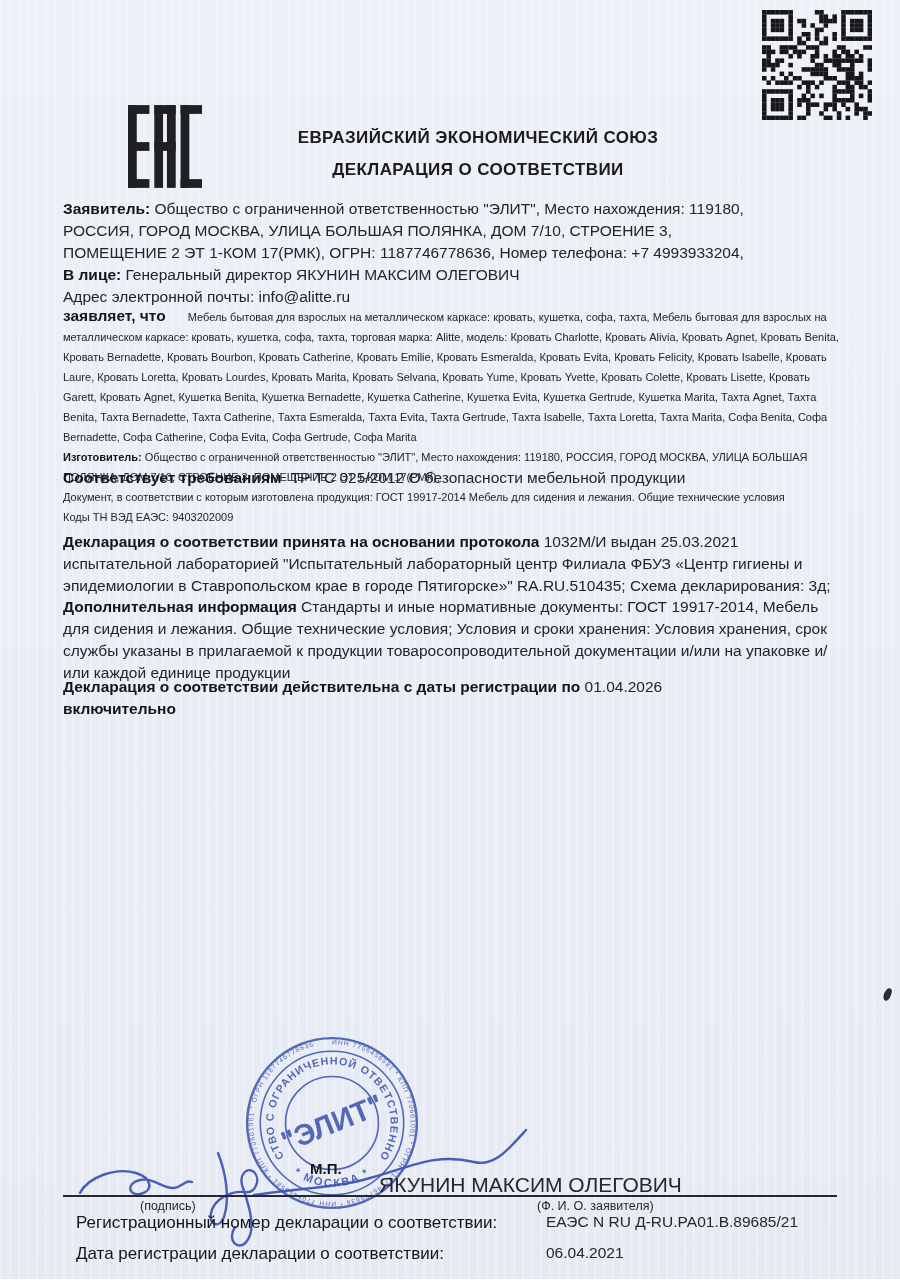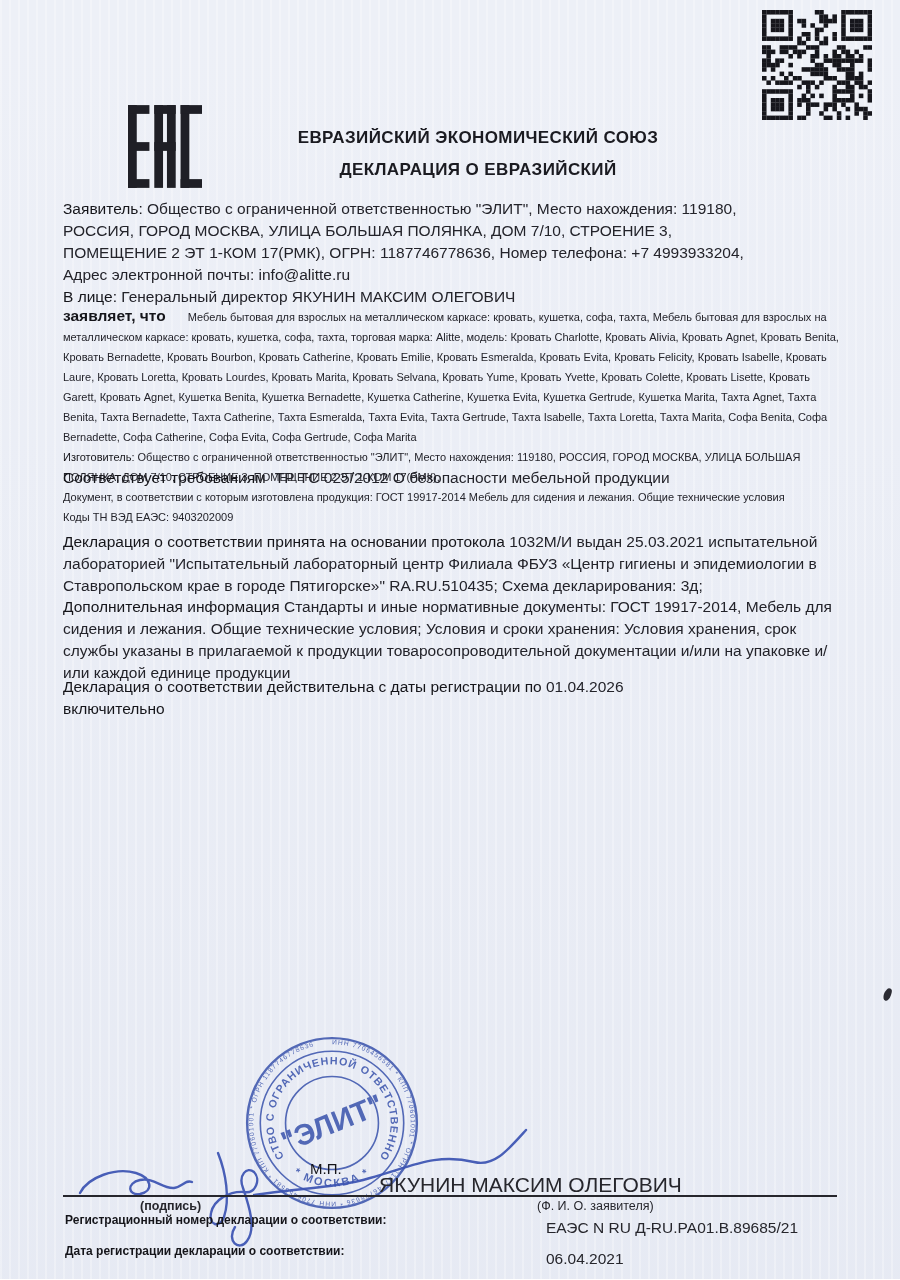--- a/index.html
+++ b/index.html
@@ -13,36 +13,36 @@
     content:"";position:absolute;inset:0;pointer-events:none;
     background:repeating-linear-gradient(90deg,rgba(255,255,255,.28) 0 2px,rgba(255,255,255,0) 2px 9px),
                linear-gradient(180deg,rgba(255,255,255,.12),rgba(190,198,220,.10));
   }
   .titles{position:absolute;left:56px;top:128px;width:844px;text-align:center;
     font-weight:bold;font-size:17px;color:#1b1b21;letter-spacing:.4px;}
   .titles .t2{margin-top:12px;}
   .body-text{font-size:15.5px;line-height:22px;}
   .small-text{font-size:11px;line-height:20px;}
   .blk{position:absolute;left:63px;width:780px;}
-  .lbl{font-weight:normal;color:#15151a;}
+  .lbl{font-weight:bold;color:#15151a;}
   .lead-lbl{font-weight:bold;color:#15151a;font-size:15.5px;margin-right:22px;}
   .gap-lbl{margin-right:9px;}
   p.sm{margin:0;}
   .eac{position:absolute;left:128px;top:104px;width:74px;height:85px;}
   .qr{position:absolute;left:762px;top:10px;width:110px;height:110px;}
   .stamp{position:absolute;left:231px;top:1022px;width:202px;height:202px;opacity:.87;}
   .signature{position:absolute;left:58px;top:1115px;width:480px;height:150px;}
   .mp{position:absolute;left:310px;top:1160px;font-size:15px;z-index:5;}
   .sig-name{position:absolute;left:379px;top:1173px;font-size:21px;color:#26262c;z-index:5;}
   .sig-line{position:absolute;left:63px;top:1195px;width:774px;height:2.4px;background:#26262c;z-index:4;}
   .cap{position:absolute;top:1199px;font-size:12.5px;color:#26262c;}
-  .cap-sign{left:140px;font-weight:bold;}
+  .cap-sign{left:140px;}
   .cap-name{left:537px;}
-  .reg-label{position:absolute;left:65px;font-size:12px;font-weight:bold;color:#15151a;}
-  .reg-value{position:absolute;left:546px;font-size:15.5px;color:#26262c;margin-top:6px;}
+  .reg-label{position:absolute;left:76px;font-size:17px;font-weight:normal;color:#15151a;}
+  .reg-value{position:absolute;left:546px;font-size:15.5px;color:#26262c;}
   .ink-blot{position:absolute;left:884px;top:988px;width:7px;height:13px;background:#2b2b33;
     border-radius:60% 40% 55% 45%;transform:rotate(18deg);}
 </style>
 </head>
 <body>
 
 <div class="page">
 
   <div class="qr">
     <svg id="qr-svg" width="110" height="110" viewBox="0 0 110 110">
@@ -360,29 +360,29 @@
       <rect x="27" y="0" width="22" height="9"></rect>
       <rect x="27" y="38" width="22" height="9"></rect>
       <rect x="54" y="0" width="9" height="85"></rect>
       <rect x="54" y="0" width="22" height="9"></rect>
       <rect x="54" y="76" width="22" height="9"></rect>
     </g>
   </svg>
 
   <div class="titles">
     <div>ЕВРАЗИЙСКИЙ ЭКОНОМИЧЕСКИЙ СОЮЗ</div>
-    <div class="t2">ДЕКЛАРАЦИЯ О ЕВРАЗИЙСКИЙ</div>
+    <div class="t2">ДЕКЛАРАЦИЯ О СООТВЕТСТВИИ</div>
   </div>
 
   <div class="blk body-text" style="top:198px">
     <div><span class="lbl">Заявитель:</span> <span>Общество с ограниченной ответственностью "ЭЛИТ", Место нахождения: 119180,</span></div>
     <div>РОССИЯ, ГОРОД МОСКВА, УЛИЦА БОЛЬШАЯ ПОЛЯНКА, ДОМ 7/10, СТРОЕНИЕ 3,</div>
     <div>ПОМЕЩЕНИЕ 2 ЭТ 1-КОМ 17(РМК), ОГРН: 1187746778636, Номер телефона: +7 4993933204,</div>
+    <div><span class="lbl">В лице:</span> <span>Генеральный директор ЯКУНИН МАКСИМ ОЛЕГОВИЧ</span></div>
     <div>Адрес электронной почты: info@alitte.ru</div>
-    <div><span class="lbl">В лице:</span> <span>Генеральный директор ЯКУНИН МАКСИМ ОЛЕГОВИЧ</span></div>
   </div>
 
   <div class="blk" style="top:306px;width:782px">
     <p class="sm small-text"><span class="lead-lbl">заявляет, что</span><span>Мебель бытовая для взрослых на металлическом каркасе: кровать, кушетка, софа, тахта, Мебель бытовая для взрослых на металлическом каркасе: кровать, кушетка, софа, тахта, торговая марка: Alitte, модель: Кровать Charlotte, Кровать Alivia, Кровать Agnet, Кровать Benita, Кровать Bernadette, Кровать Bourbon, Кровать Catherine, Кровать Emilie, Кровать Esmeralda, Кровать Evita, Кровать Felicity, Кровать Isabelle, Кровать Laure, Кровать Loretta, Кровать Lourdes, Кровать Marita, Кровать Selvana, Кровать Yume, Кровать Yvette, Кровать Colette, Кровать Lisette, Кровать Garett, Кровать Agnet, Кушетка Benita, Кушетка Bernadette, Кушетка Catherine, Кушетка Evita, Кушетка Gertrude, Кушетка Marita, Тахта Agnet, Тахта Benita, Тахта Bernadette, Тахта Catherine, Тахта Esmeralda, Тахта Evita, Тахта Gertrude, Тахта Isabelle, Тахта Loretta, Тахта Marita, Софа Benita, Софа Bernadette, Софа Catherine, Софа Evita, Софа Gertrude, Софа Marita</span></p>
     <p class="sm small-text"><span class="lbl">Изготовитель:</span> <span>Общество с ограниченной ответственностью "ЭЛИТ", Место нахождения: 119180, РОССИЯ, ГОРОД МОСКВА, УЛИЦА БОЛЬШАЯ ПОЛЯНКА, ДОМ 7/10, СТРОЕНИЕ 3, ПОМЕЩЕНИЕ 2 ЭТ 1-КОМ 17(РМК),</span></p>
     <p class="sm small-text">Документ, в соответствии с которым изготовлена продукция: ГОСТ 19917-2014 Мебель для сидения и лежания. Общие технические условия</p>
     <p class="sm small-text">Коды ТН ВЭД ЕАЭС: 9403202009</p>
   </div>
 
   <div class="blk body-text" style="top:467px">

